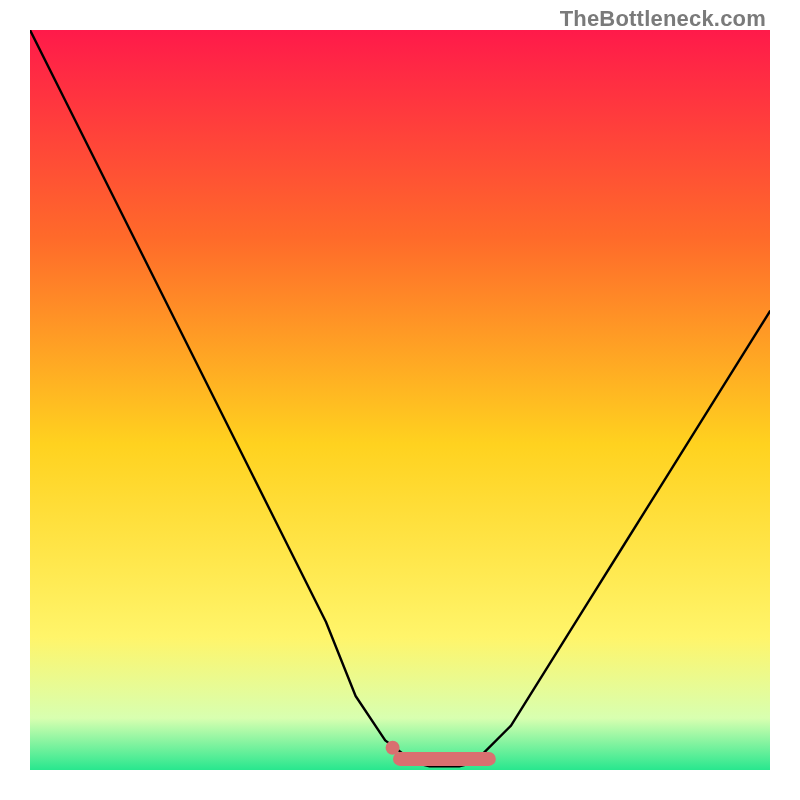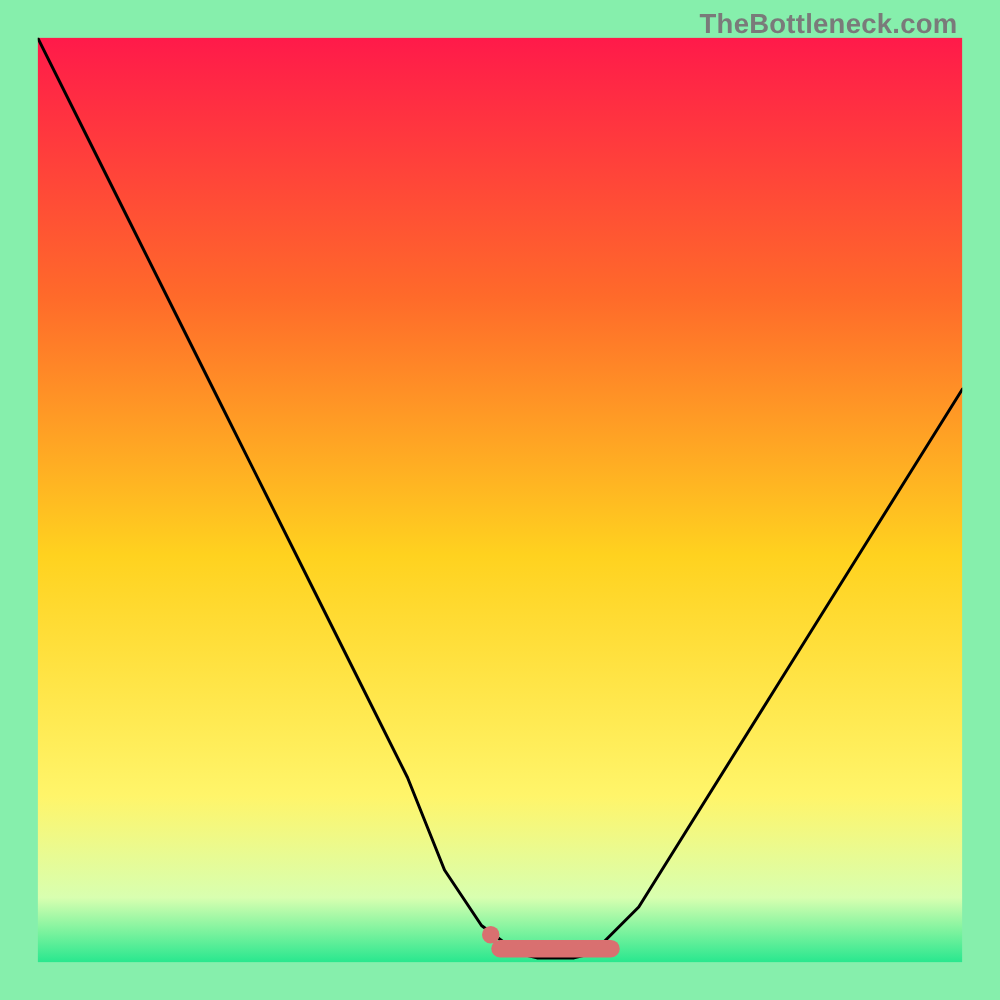--- a/index.html
+++ b/index.html
@@ -9,21 +9,21 @@
     height: 800px;
     background: #000;
     overflow: hidden;
   }
   .frame {
     position: absolute;
     left: 0;
     top: 0;
     width: 800px;
     height: 800px;
-    background: #86efac;
+    background: #ffffff;
     text-align: right;
   }
   .plot-area {
     position: absolute;
     left: 30px;
     top: 30px;
     width: 740px;
     height: 740px;
     overflow: hidden;
   }

